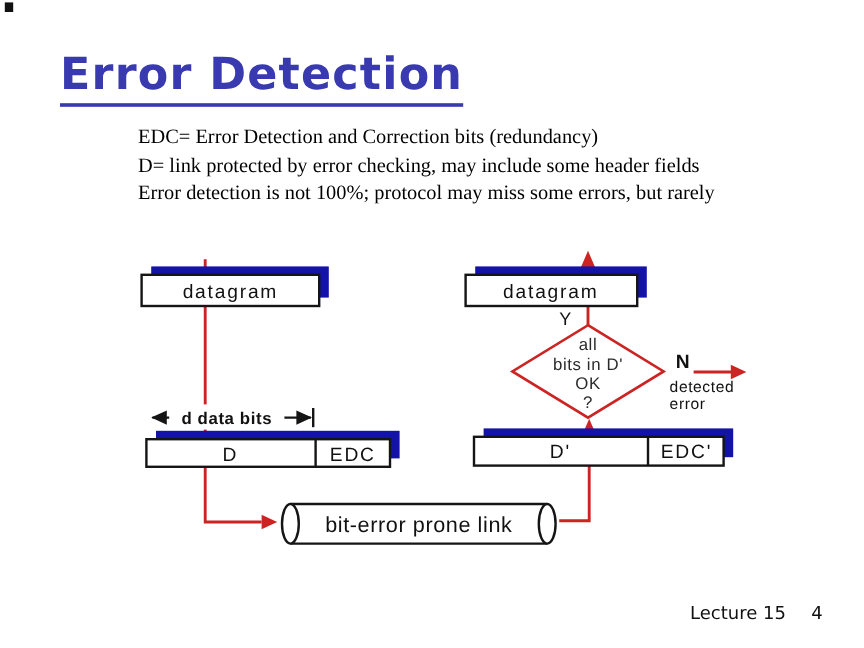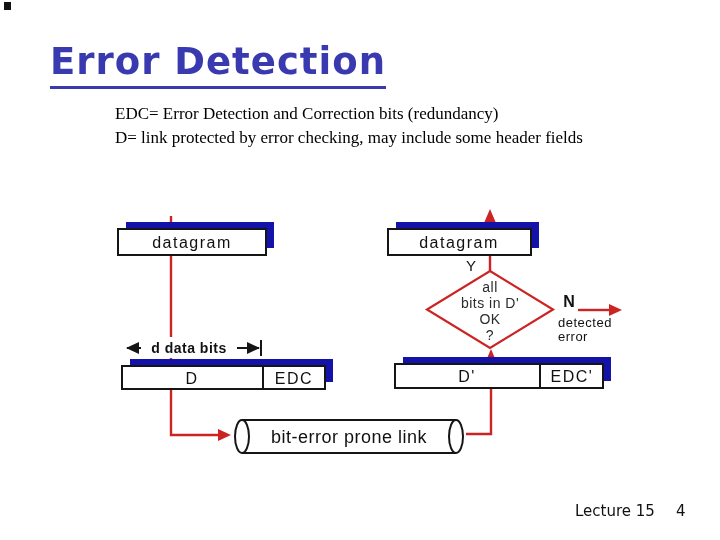--- a/index.html
+++ b/index.html
@@ -59,20 +59,21 @@
 
 <div class="slide">
 
   <div class="corner-artifact"></div>
 
   <h1 class="slide-title">Error Detection</h1>
 
   <div class="body-text">
     <div>EDC= Error Detection and Correction bits (redundancy)</div>
     <div>D= link protected by error checking, may include some header fields</div>
+    <div>Error detection is not 100%; protocol may miss some errors, but rarely</div>
   </div>
 
   <svg class="diagram-svg" viewBox="0 0 720 540">
 
     <g stroke="#cc2323" stroke-width="2.4" fill="none">
       <path d="M171,216 V435 H218"></path>
       <path d="M466,434 H491 V362"></path>
       <path d="M490,272 V222"></path>
       <path d="M578,310 H610"></path>
     </g>

